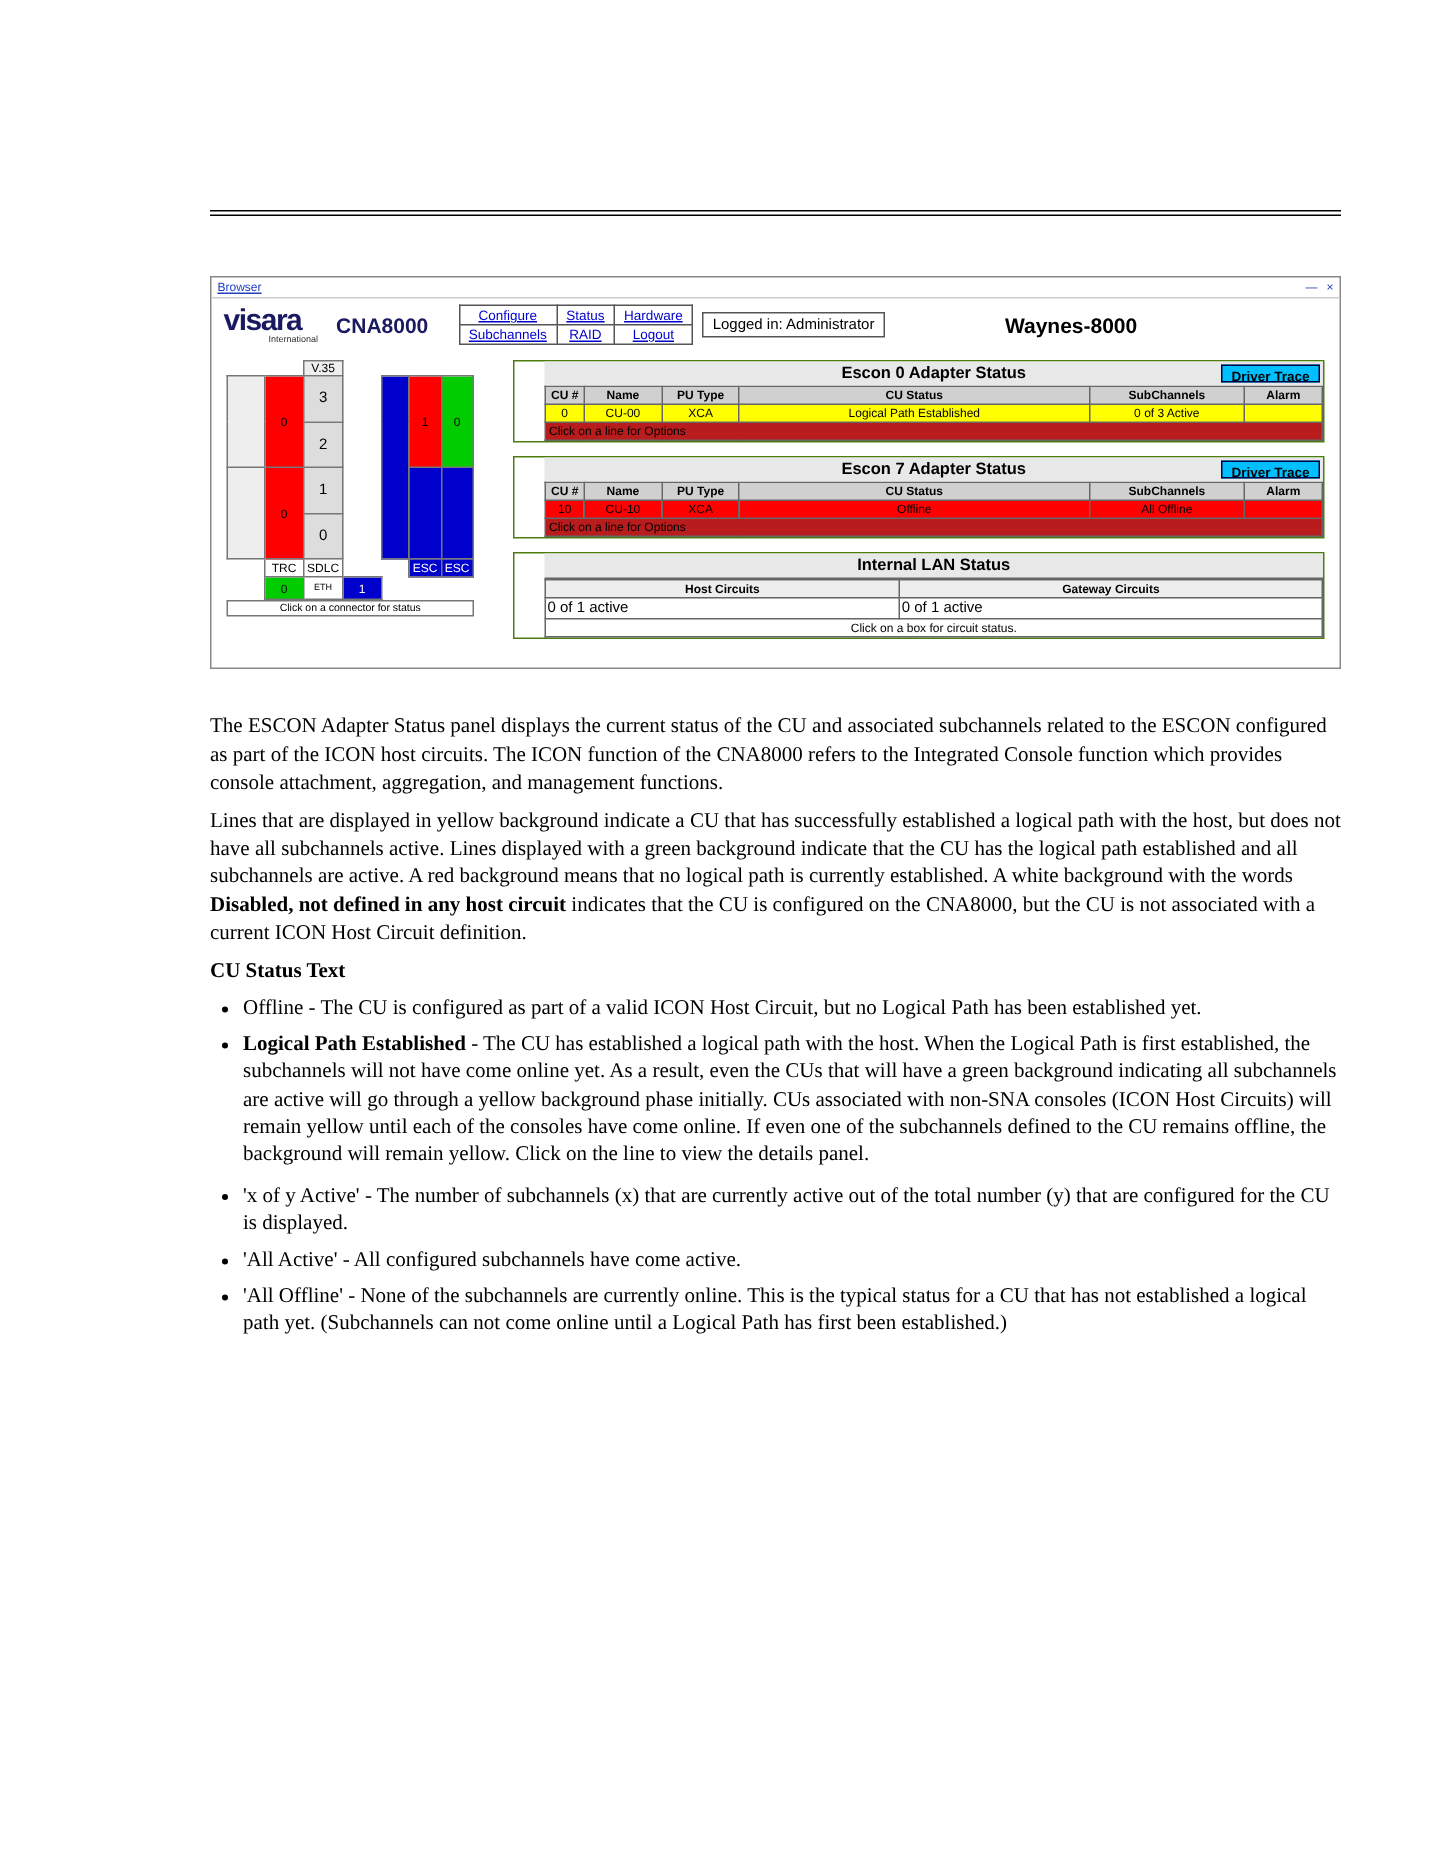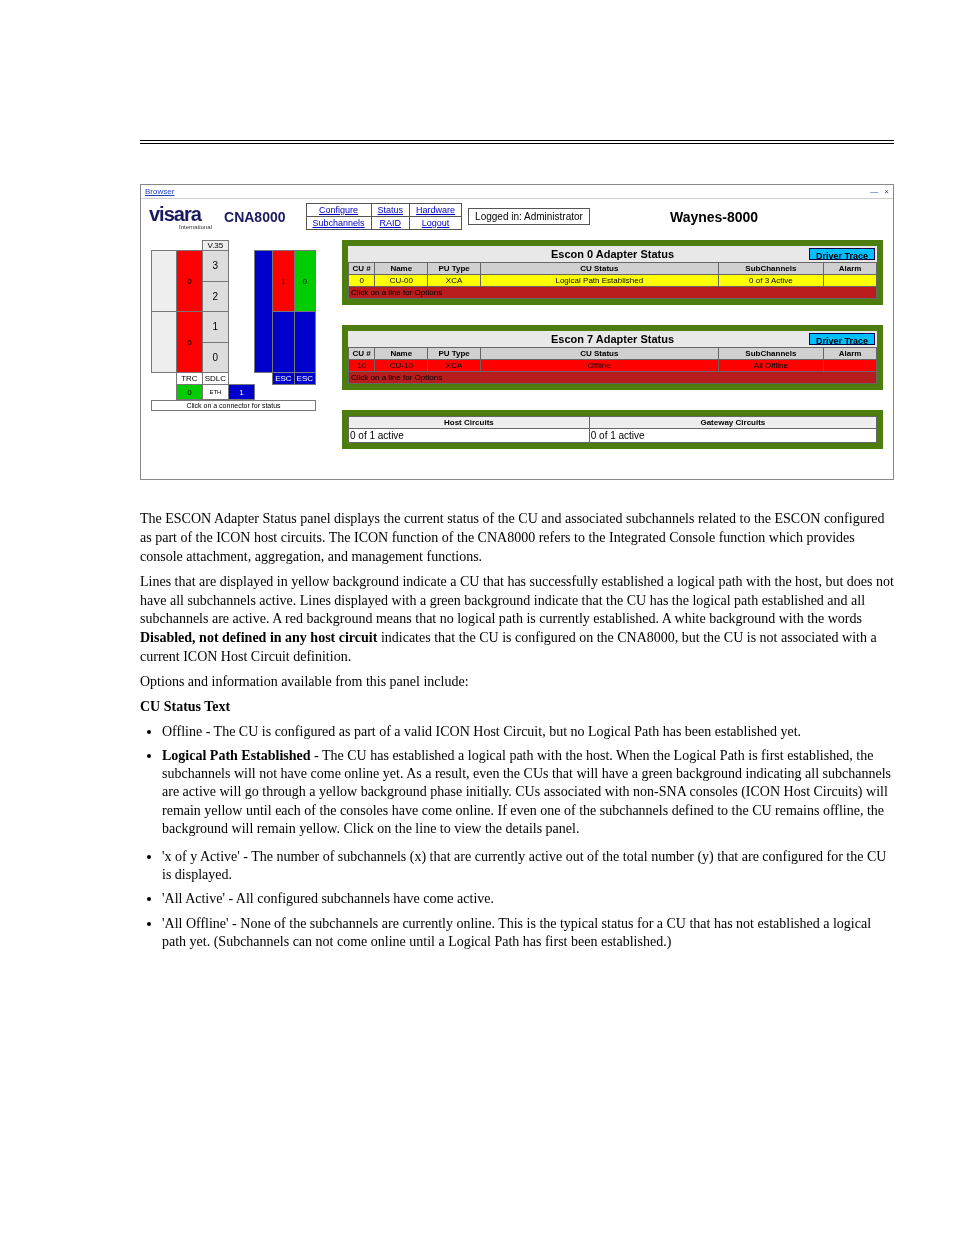--- a/index.html
+++ b/index.html
@@ -120,22 +120,23 @@
   .sdlc-blue { background:#0000cc; color:#fff; width:22px; height:14px;}
   .esc-blue { background:#0000cc; color:#fff; font-size:8px; padding:1px;}
   .eth-label { font-size:6px; line-height:6px; }
   .click-note { font-size: 7px; text-align: center; border:1px solid #777; padding:1px; }
 
   
   .right-panel {
     flex: 1;
   }
   .status-block {
-    border: 6px solid #4d7c0f;
-    margin-bottom: 20px;
+    border: 1px solid #4d7c0f;
+    margin-bottom: 9px;
+    padding-left: 20px;
   }
   .status-header {
     background: #e8e8e8;
     text-align: center;
     font-weight: bold;
     font-size: 11px;
     padding: 2px;
     position: relative;
   }
   .driver-trace {
@@ -344,43 +345,46 @@
               <td style="width:10%;"></td>
             </tr>
             <tr class="opt-row">
                   <td colspan="6">Click on a line for Options</td>
                 </tr>
           </tbody>
             </table>
         </div>
 
         <div class="status-block">
+          <div class="lan-header">Internal LAN Status</div>
           <table class="lan-table">
             <tbody>
                 <tr>
               <th>Host Circuits</th>
               <th>Gateway Circuits</th>
             </tr>
             <tr>
               <td>0 of 1 active</td>
               <td>0 of 1 active</td>
             </tr>
+            <tr class="lan-foot">
+                  <td colspan="2">Click on a box for circuit status.</td>
+                </tr>
           </tbody>
             </table>
         </div>
       </div>
     </div>
   </div>
 
   <div class="body-text">
     <p>The ESCON Adapter Status panel displays the current status of the CU and associated subchannels related to the ESCON configured as part of the ICON host circuits. The ICON function of the CNA8000 refers to the Integrated Console function which provides console attachment, aggregation, and management functions.</p>
     <p>
       <span>Lines that are displayed in yellow background indicate a CU that has successfully established a logical path with the host, but does not have all subchannels active. Lines displayed with a green background indicate that the CU has the logical path established and all subchannels are active. A red background means that no logical path is currently established. A white background with the words </span><b><span>Disabled, not defined in any host circuit</span></b><span> indicates that the CU is configured on the CNA8000, but the CU is not associated with a current ICON Host Circuit definition.</span>
     </p>
-    <p>Options and information available from this panel include:</p>
     <p><b>CU Status Text</b></p>
     <ul class="bullets">
       <li>Offline - The CU is configured as part of a valid ICON Host Circuit, but no Logical Path has been established yet.</li>
       <li>
         <b><span>Logical Path Established</span></b><span> - The CU has established a logical path with the host. When the Logical Path is first established, the subchannels will not have come online yet. As a result, even the CUs that will have a green background indicating all subchannels are active will go through a yellow background phase initially. CUs associated with non-SNA consoles (ICON Host Circuits) will remain yellow until each of the consoles have come online. If even one of the subchannels defined to the CU remains offline, the background will remain yellow. Click on the line to view the details panel.</span>
       </li>
     </ul>
     <ul class="bullets">
       <li>'x of y Active' - The number of subchannels (x) that are currently active out of the total number (y) that are configured for the CU is displayed.</li>
       <li>'All Active' - All configured subchannels have come active.</li>

